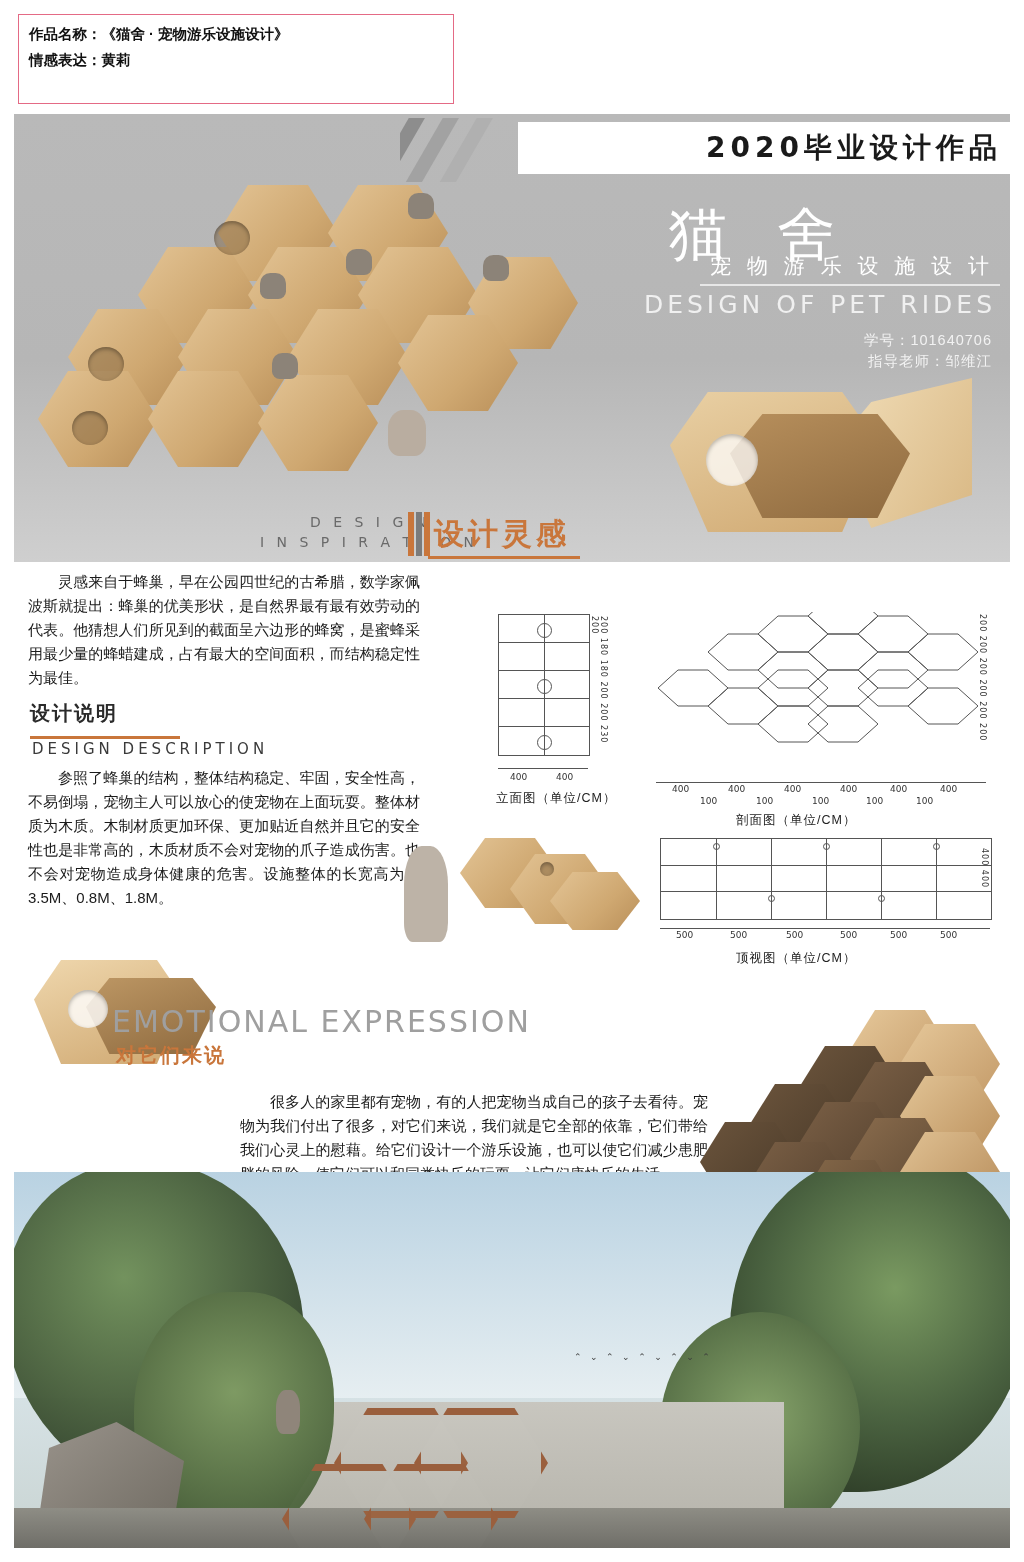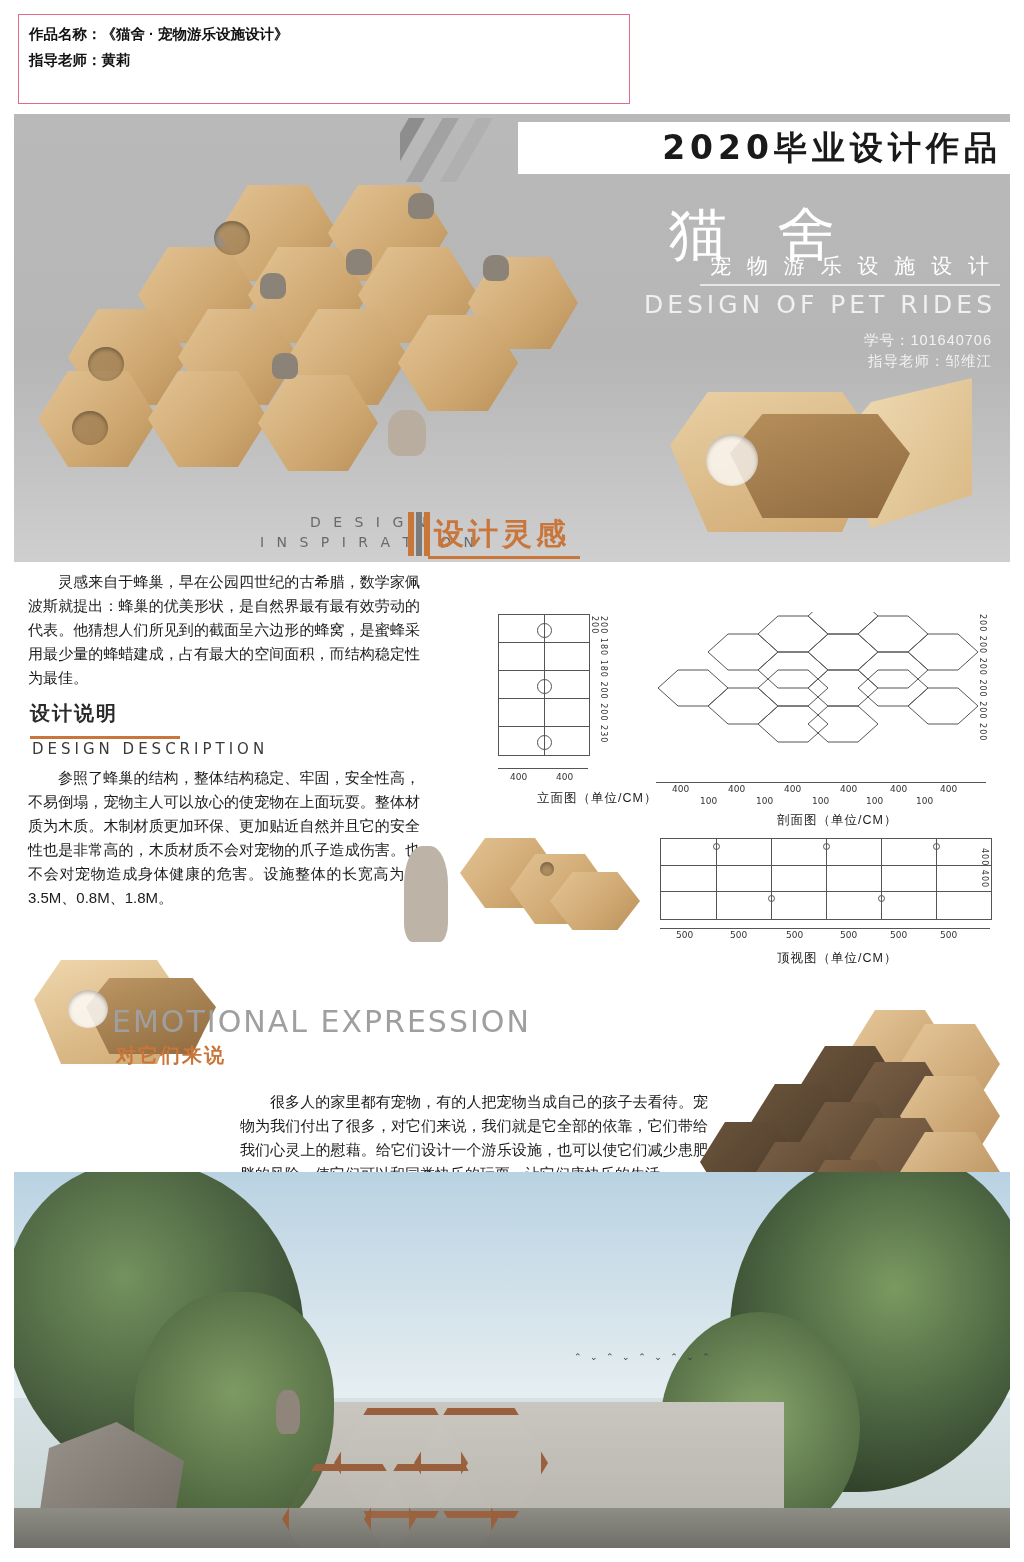--- a/index.html
+++ b/index.html
@@ -5,21 +5,21 @@
   html,body{margin:0;padding:0;}
   body{
     width:1024px;height:1562px;
     font-family:"Liberation Sans","DejaVu Sans",sans-serif;
     background:#ffffff;position:relative;overflow:hidden;
   }
   .poster{position:absolute;left:0;top:0;width:1024px;height:1562px;}
 
   
   .infobox{
-    position:absolute;left:18px;top:14px;width:612px;height:90px;
+    position:absolute;left:18px;top:14px;width:436px;height:90px;
     border:1px solid #e46a85;background:#fff;
     padding:6px 8px 0 10px;box-sizing:border-box;
   }
   .infobox div{
     font-size:14.5px;color:#111;font-weight:bold;line-height:26px;
     white-space:nowrap;
   }
 
   
   .greyband{
@@ -34,21 +34,21 @@
   .diag i.a{left:18px;top:-16px;}
   .diag i.b{left:52px;top:-16px;background:#a2a2a2;}
   .diag i.c{left:86px;top:-16px;background:#b0b0b0;}
 
   .titlebar{
     position:absolute;left:518px;top:122px;width:492px;height:52px;
     background:#ffffff;display:flex;align-items:center;justify-content:flex-end;
     padding-right:8px;box-sizing:border-box;
   }
   .titlebar span{
-    font-size:33px;letter-spacing:5px;color:#1a1a1a;font-weight:bold;
+    font-size:28px;letter-spacing:5px;color:#1a1a1a;font-weight:bold;
     font-family:"DejaVu Sans",sans-serif;
   }
 
   .bigtitle{
     position:absolute;left:520px;top:196px;width:480px;
     text-align:center;color:#fff;font-size:58px;letter-spacing:16px;
     font-family:"DejaVu Sans",sans-serif;
   }
   .subtitle-cn{
     position:absolute;left:520px;top:252px;width:480px;text-align:right;
@@ -134,21 +134,21 @@
   }
 
   #desc-title{left:30px;top:700px;}
   #desc-underline{left:30px;top:736px;width:150px;}
   #desc-en{left:32px;top:740px;}
   #desc-text{left:28px;top:766px;width:392px;text-indent:2em;}
 
   
   .drawing{position:absolute;}
   .dwg-caption{
-    position:absolute;font-size:12.5px;color:#222;letter-spacing:1px;white-space:nowrap;margin-left:41px;
+    position:absolute;font-size:12.5px;color:#222;letter-spacing:1px;white-space:nowrap;
   }
   .dimlabel{position:absolute;font-size:9px;color:#333;font-family:"DejaVu Sans",sans-serif;}
   .vdim{
     position:absolute;font-size:8px;color:#333;writing-mode:vertical-rl;
     font-family:"DejaVu Sans",sans-serif;letter-spacing:1px;
   }
   .dimline{position:absolute;background:#555;}
 
   .elev{position:absolute;left:498px;top:614px;width:90px;height:140px;border:1px solid #555;}
   .elev .row{position:absolute;left:0;width:100%;height:28px;border-bottom:1px solid #555;box-sizing:border-box;}
@@ -226,21 +226,21 @@
     margin-right:6px;vertical-align:middle;
   }
 </style>
 </head>
 <body>
 
 <div class="poster">
 
   <div class="infobox">
     <div>作品名称：《猫舍 · 宠物游乐设施设计》</div>
-    <div>指导老师：黄莉</div>
+    <div>情感表达：黄莉</div>
   </div>
 
   <div class="greyband"></div>
 
   <div class="diag">
     <i class="a"></i>
       <i class="b"></i>
       <i class="c"></i>
   </div>
 

